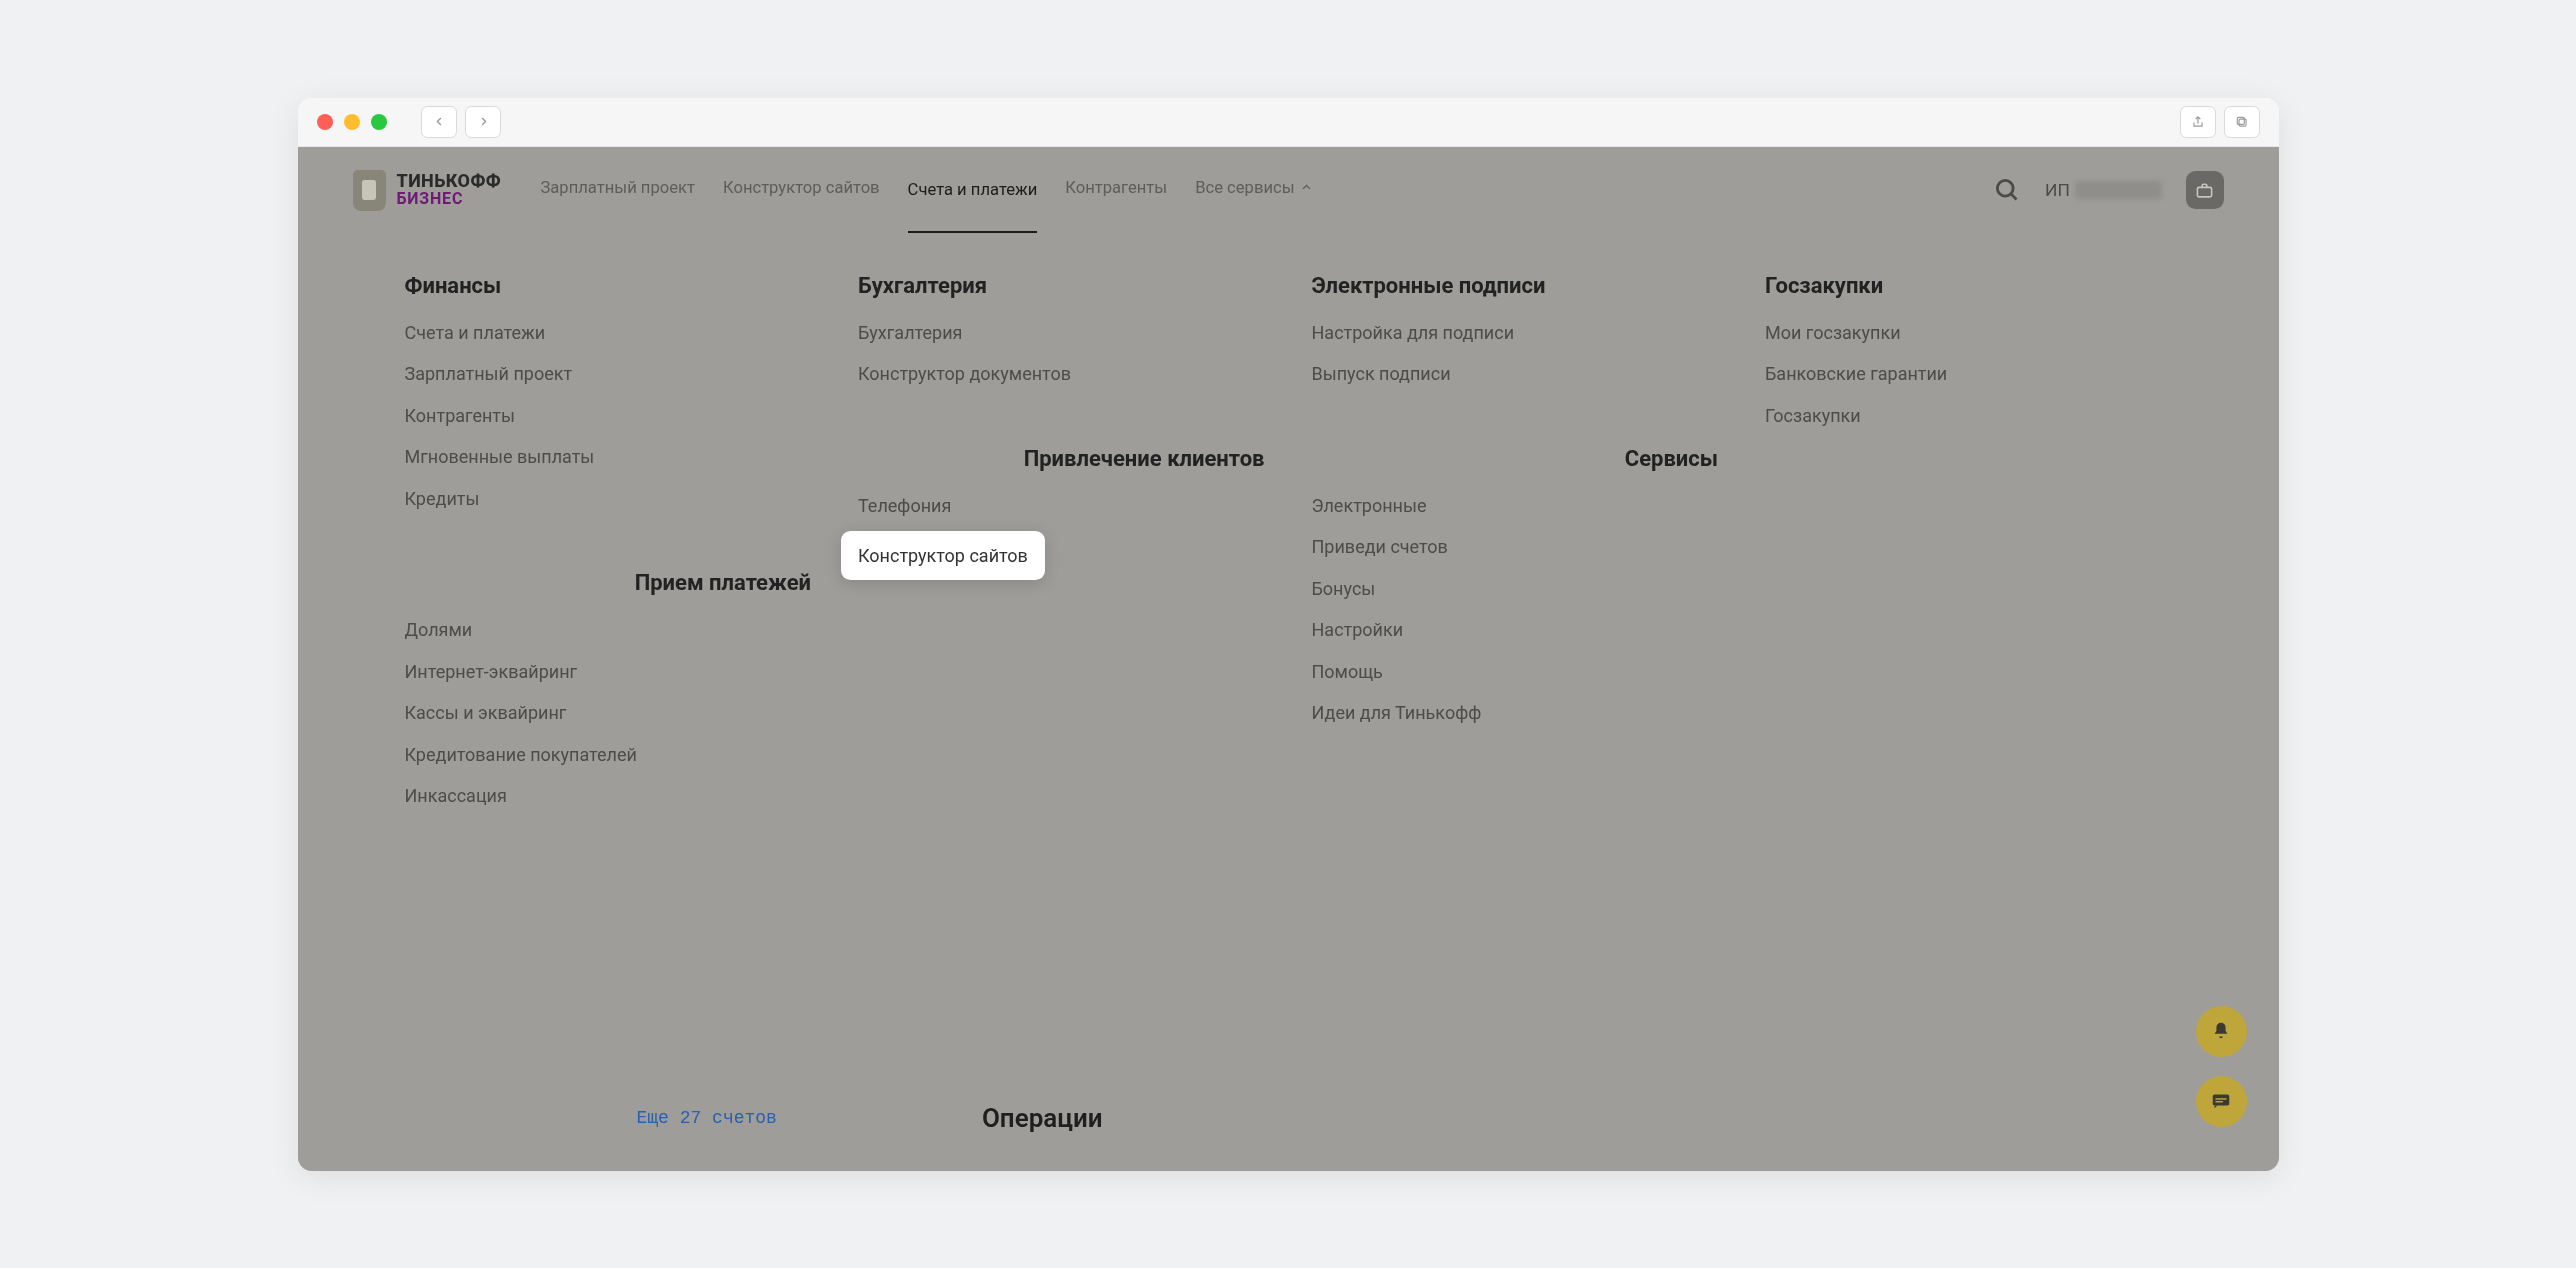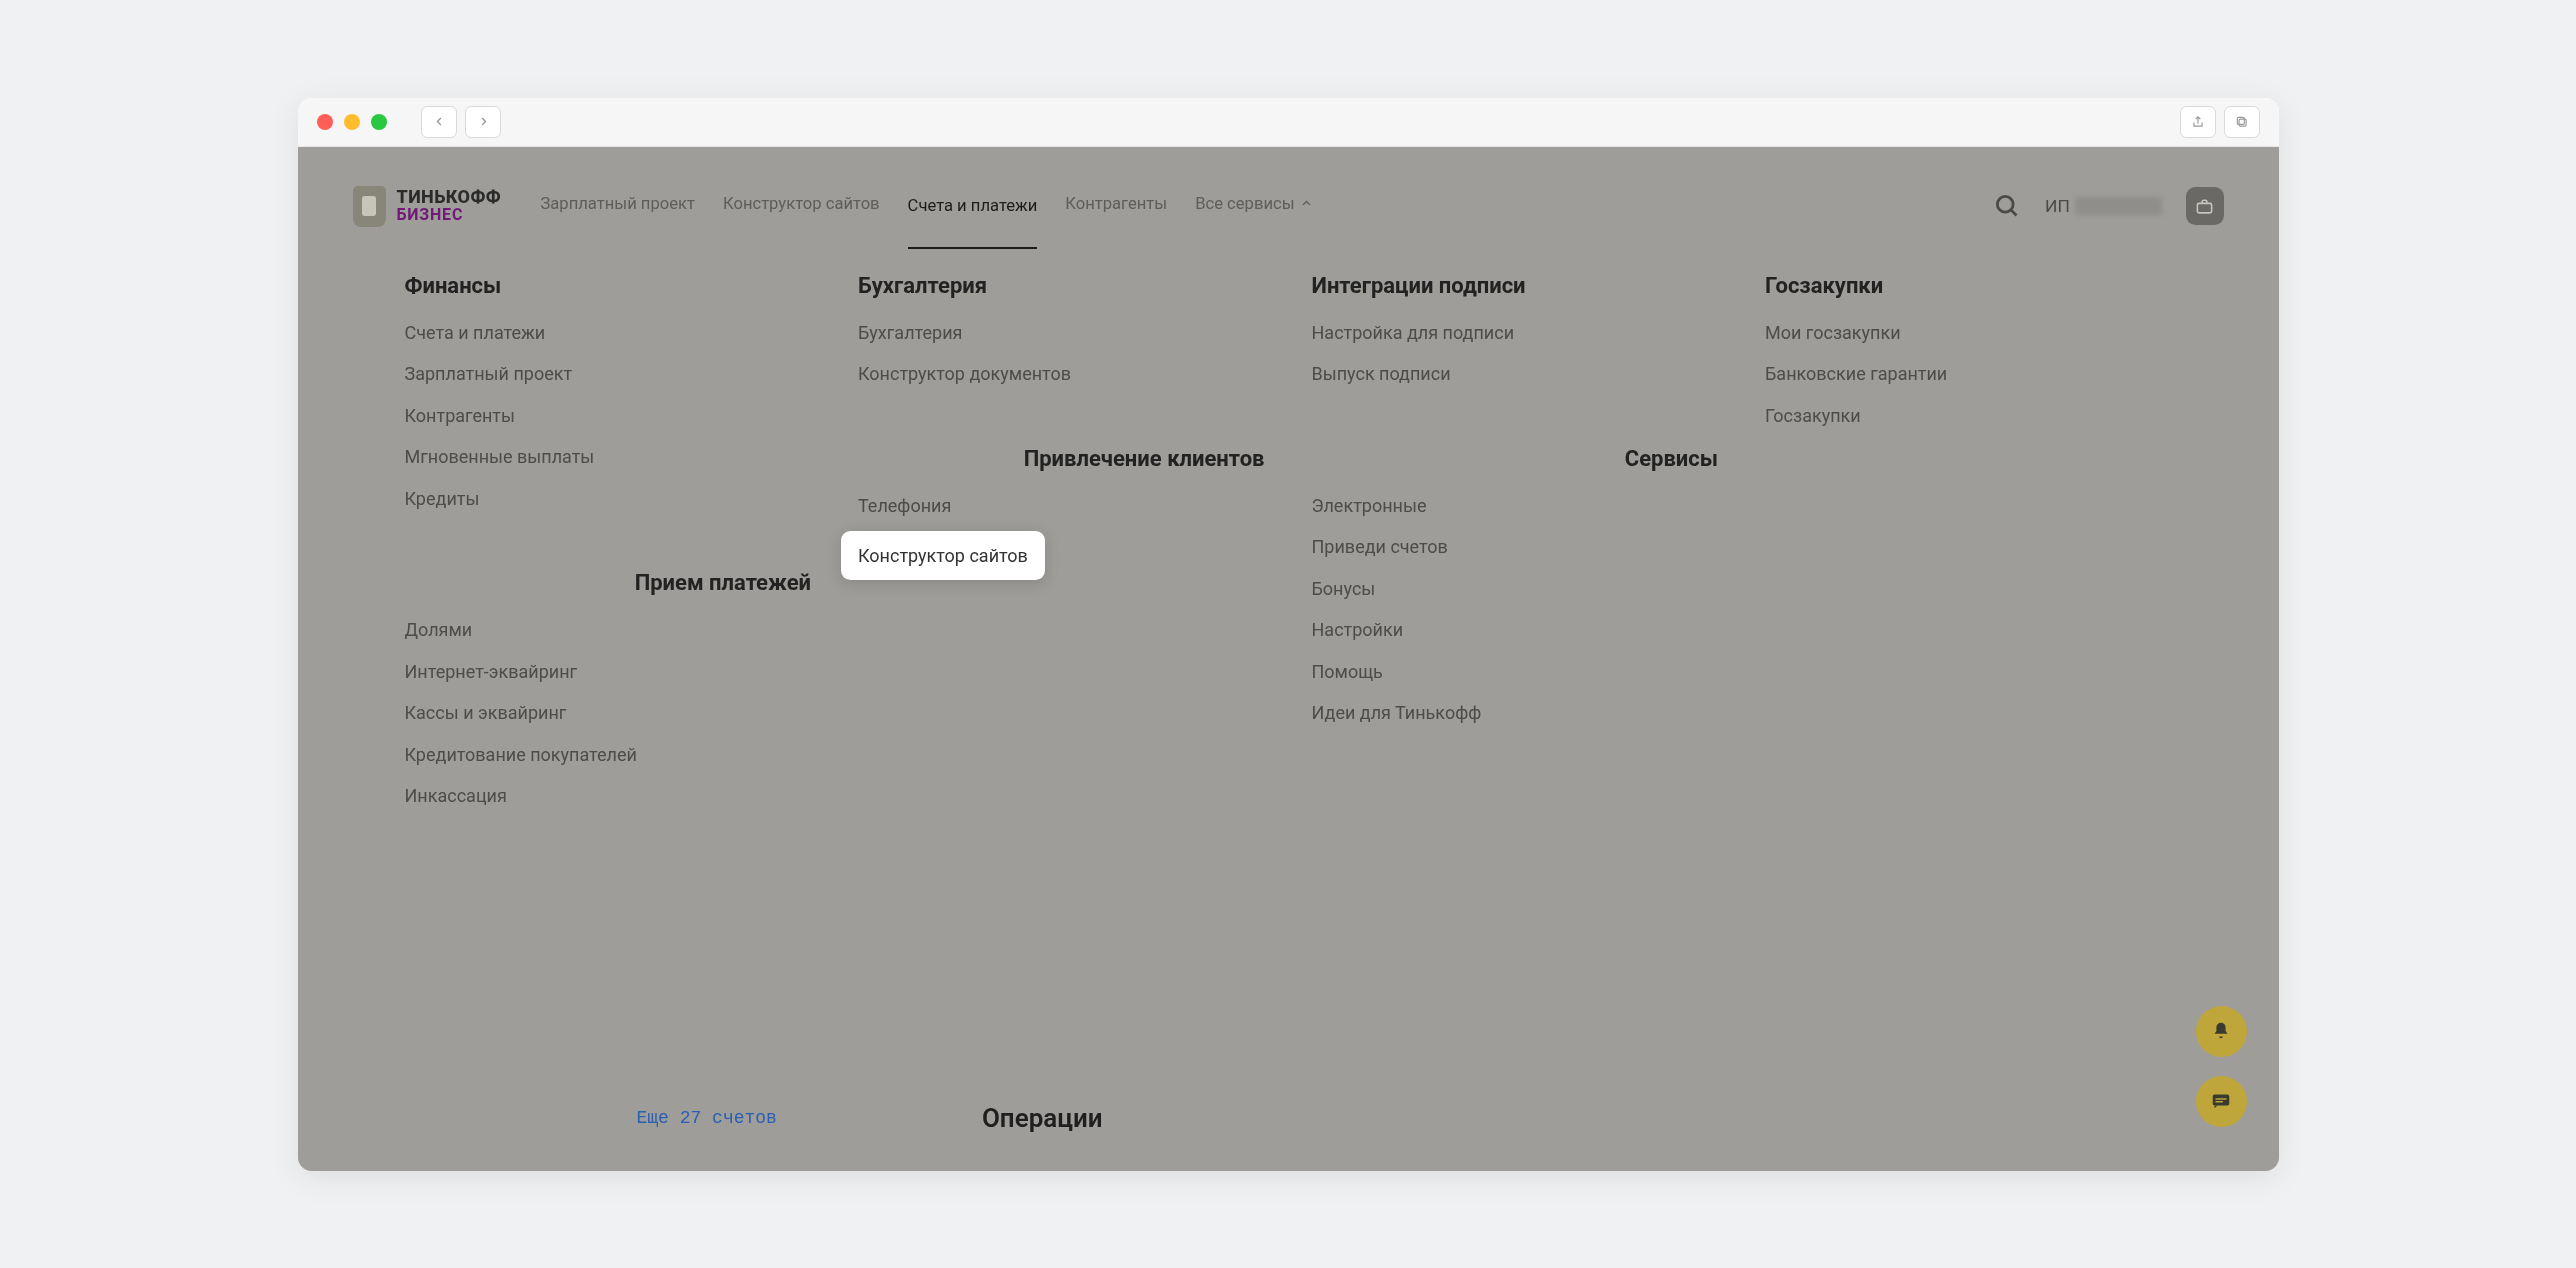--- a/index.html
+++ b/index.html
@@ -161,21 +161,21 @@
   position:absolute; inset:0;
   background: #e6e5e1;
 }
 .dim-surface::after {
   content:"";
   position:absolute; inset:0;
   background: rgba(80,80,76,0.48);
   pointer-events:none;
 }
 .site-header, .mega, .bg-row, .fab-col { position:absolute; z-index:2; }
-.site-header { top:16px; left:0; right:0; }
+.site-header { top:0; left:0; right:0; }
 .mega { filter: none; }
 .mega-link.highlight { position:relative; z-index:5; }
 </style>
 </head>
 <body>
 
 <div class="browser-window">
 
   <div class="title-bar">
     <div class="traffic-lights">
@@ -271,21 +271,21 @@
       <div class="mega-col">
         <div class="mega-heading">Бухгалтерия</div>
         <div class="mega-link">Бухгалтерия</div>
         <div class="mega-link">Конструктор документов</div>
         <div class="mega-heading mt">Привлечение клиентов</div>
         <div class="mega-link">Телефония</div>
         <div class="mega-link highlight">Конструктор сайтов</div>
       </div>
 
       <div class="mega-col">
-        <div class="mega-heading">Интеграции подписи</div>
+        <div class="mega-heading">Электронные подписи</div>
         <div class="mega-link">Настройка для подписи</div>
         <div class="mega-link">Выпуск подписи</div>
         <div class="mega-heading mt">Сервисы</div>
         <div class="mega-link">Электронные</div>
         <div class="mega-link">Приведи счетов</div>
         <div class="mega-link">Бонусы</div>
         <div class="mega-link">Настройки</div>
         <div class="mega-link">Помощь</div>
         <div class="mega-link">Идеи для Тинькофф</div>
       </div>

